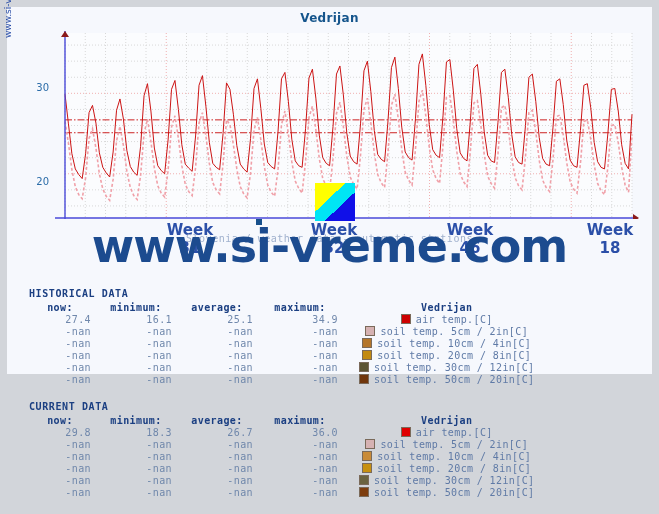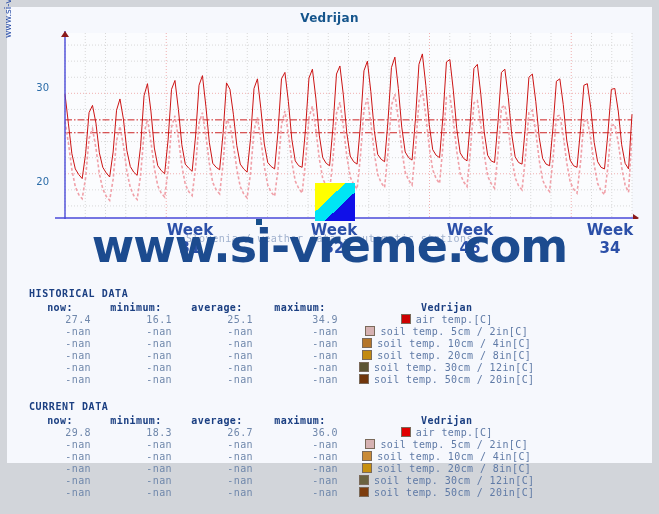--- a/index.html
+++ b/index.html
@@ -4,21 +4,21 @@
 <style>
   html,body{margin:0;padding:0;}
   body{
     width:659px;height:514px;
     background:#d2d5da;
     font-family:"DejaVu Sans",sans-serif;
     overflow:hidden;
   }
   #page{
     position:absolute;left:7px;top:7px;
-    width:645px;height:456px;
+    width:645px;height:367px;
     background:#f6f8fd;
     box-sizing:border-box;
   }
   
   #chart-title{
     position:absolute;left:0;top:4px;width:645px;
     text-align:center;
     font-family:"DejaVu Sans",sans-serif;
     font-size:12px;font-weight:bold;color:#15558c;
     letter-spacing:.3px;
@@ -190,21 +190,21 @@
       <polygon points="6,6 10,0 14,6" fill="#8b1a1a"></polygon>
     </svg>
   </div>
 
   <div class="ytick" style="left:8px;top:75px;">30</div>
   <div class="ytick" style="left:8px;top:169px;">20</div>
 
   <div class="xtick" style="left:148px;top:214px;">Week 31</div>
   <div class="xtick" style="left:292px;top:214px;">Week 32</div>
   <div class="xtick" style="left:428px;top:214px;">Week 46</div>
-  <div class="xtick" style="left:568px;top:214px;">Week 34</div>
+  <div class="xtick" style="left:568px;top:214px;">Week 18</div>
 
   <div id="marker-dot"></div>
   <div id="flag-square"></div>
 
   <div class="sub-line" style="top:226px;text-align:center;">Slovenia / weather data - automatic stations</div>
 
   <div id="watermark">www.si-vreme.com</div>
 
   <div class="data-block">
     <div class="block-title" style="top:281px;">HISTORICAL DATA</div>

